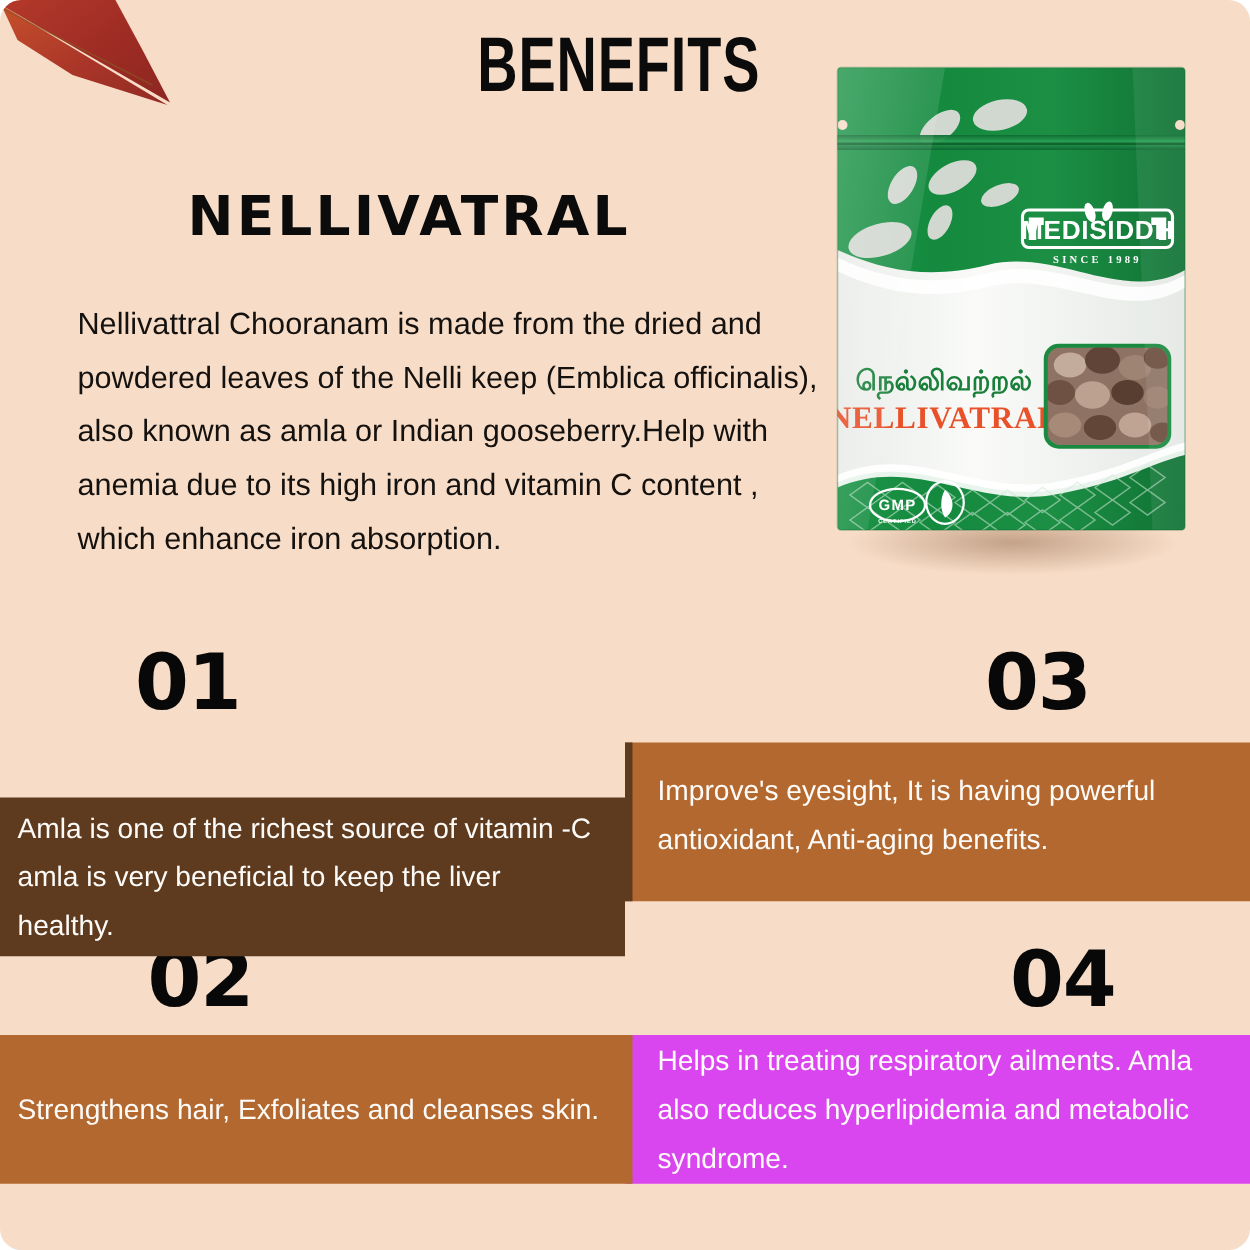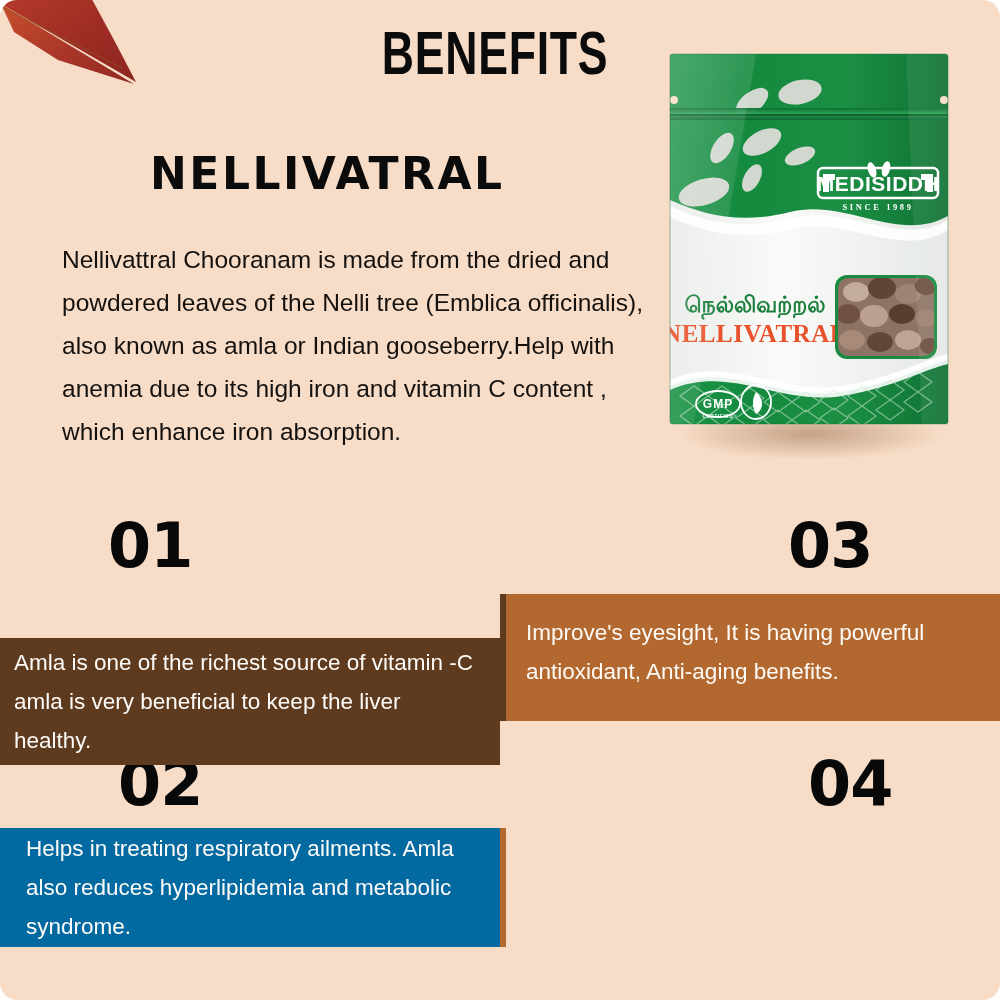--- a/index.html
+++ b/index.html
@@ -123,21 +123,21 @@
     font-family: "Liberation Sans", sans-serif;
     font-size: 22.5px;
     line-height: 39px;
     color: #FDFBF8;
     margin: 0;
   }
 
   #cell-01 { background: #5E3A1E; padding: 0 18px 0 14px; margin-top: 44px; }
   #cell-03 { background: #B3682F; padding: 0 14px 12px 18px; }
   #cell-02 { background: #B3682F; padding: 0 18px 0 14px; }
-  #cell-04 { background: #0369a1; padding: 0 14px 0 18px; }
+  #cell-04 { background: #d946ef; padding: 0 14px 0 18px; }
 
   #cell-03 .band-text { padding-left: 8px; }
   #cell-04 .band-text { padding-left: 8px; }
 
   
   #cell-03::before {
     content: "";
     position: absolute;
     left: 500px;
     top: 0;
@@ -211,21 +211,21 @@
         <path d="M58 62 L44 214"></path>
         <path d="M58 62 L-26 134"></path>
       </g>
     </svg>
   </div>
 
   <div id="benefits-title">BENEFITS</div>
 
   <div id="product-name">NELLIVATRAL</div>
 
-  <div id="intro-paragraph">Nellivattral Chooranam is made from the dried and powdered leaves of the Nelli tree (Emblica officinalis), also known as amla or Indian gooseberry.Help with anemia due to its high iron and vitamin C content , which enhance iron absorption.</div>
+  <div id="intro-paragraph">Nellivattral Chooranam is made from the dried and powdered leaves of the Nelli keep (Emblica officinalis), also known as amla or Indian gooseberry.Help with anemia due to its high iron and vitamin C content , which enhance iron absorption.</div>
 
   <div id="product-package">
     <svg class="pkg-svg" viewBox="0 0 318 440" width="318" height="440">
       <defs>
         <linearGradient id="pkgGreen" x1="0" y1="0" x2="1" y2="0">
           <stop offset="0%" stop-color="#1E9449"></stop>
           <stop offset="28%" stop-color="#148A3F"></stop>
           <stop offset="62%" stop-color="#1C8F44"></stop>
           <stop offset="100%" stop-color="#0F7234"></stop>
         </linearGradient>
@@ -362,18 +362,21 @@
   <div class="band" id="band-row-1">
     <div class="band-cell band-cell-left" id="cell-01">
       <p class="band-text">Amla is one of the richest source of vitamin -C amla is very beneficial to keep the liver healthy.</p>
     </div>
     <div class="band-cell band-cell-right" id="cell-03">
       <p class="band-text">Improve's eyesight, It is having powerful antioxidant, Anti-aging benefits.</p>
     </div>
   </div>
 
   <div class="band" id="band-row-2">
+    <div class="band-cell band-cell-left" id="cell-02">
+      <p class="band-text">Strengthens hair, Exfoliates and cleanses skin.</p>
+    </div>
     <div class="band-cell band-cell-right" id="cell-04">
       <p class="band-text">Helps in treating respiratory ailments. Amla also reduces hyperlipidemia and metabolic syndrome.</p>
     </div>
   </div>
 
 </div>
 
 </body></html>

